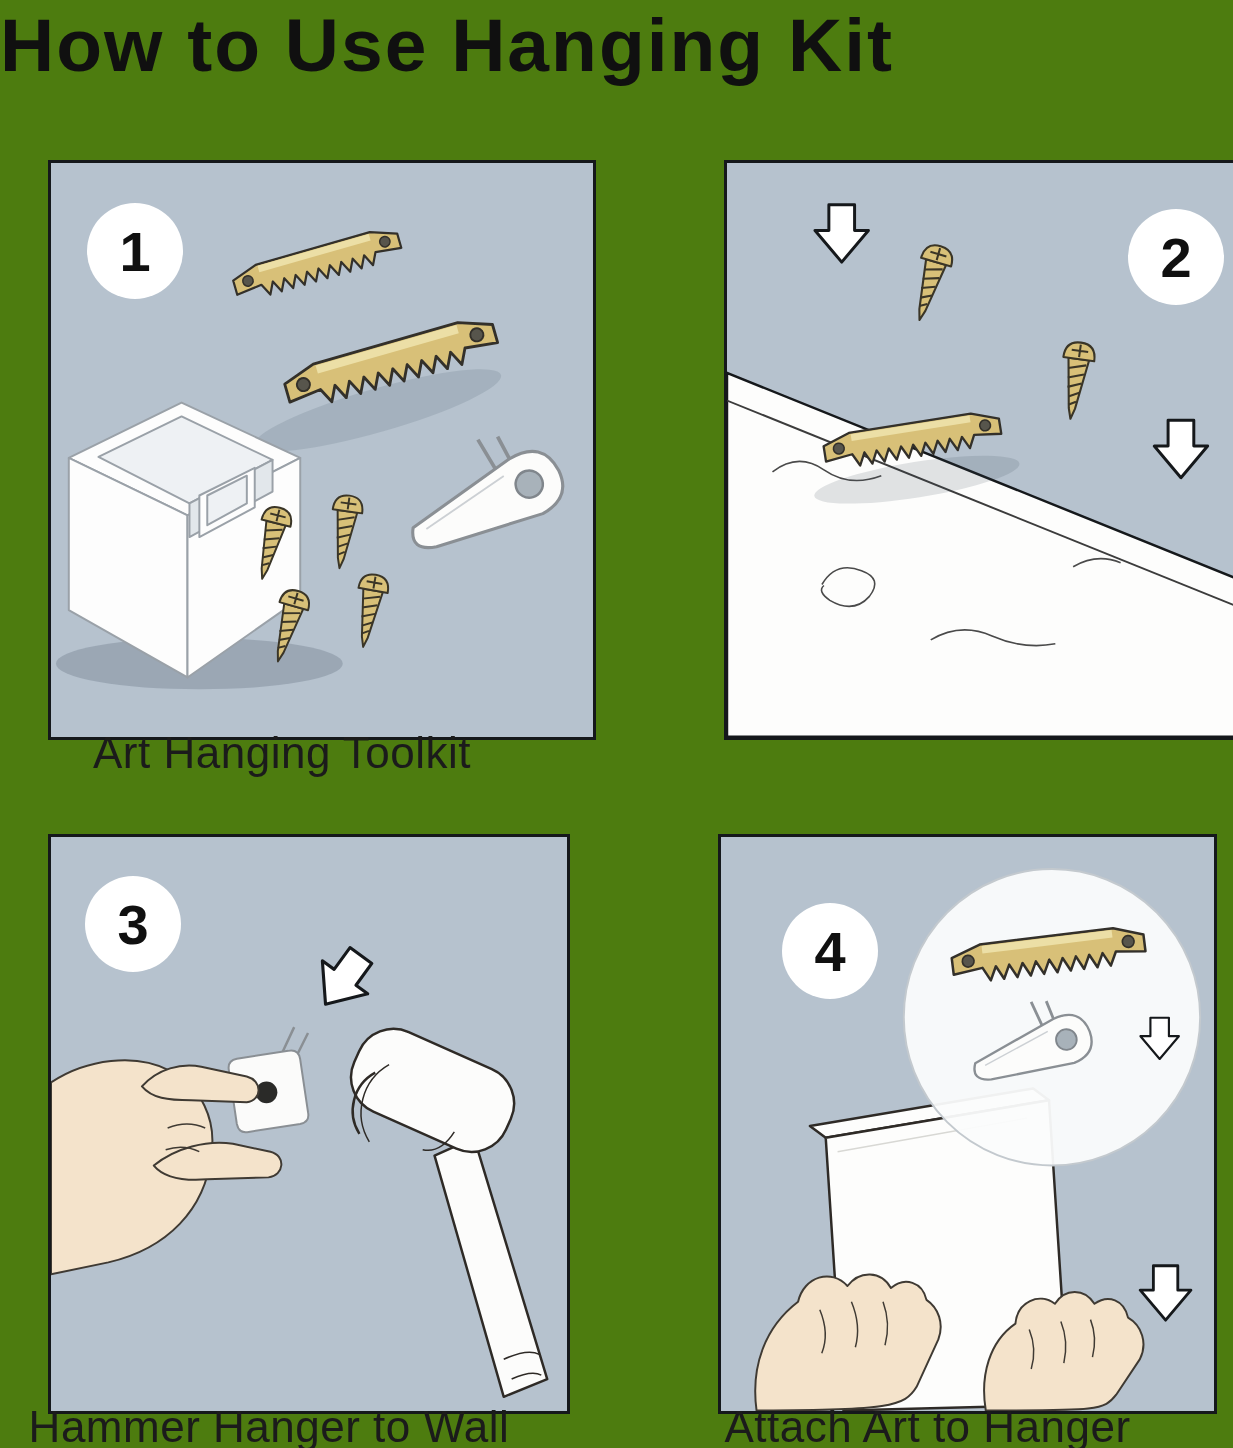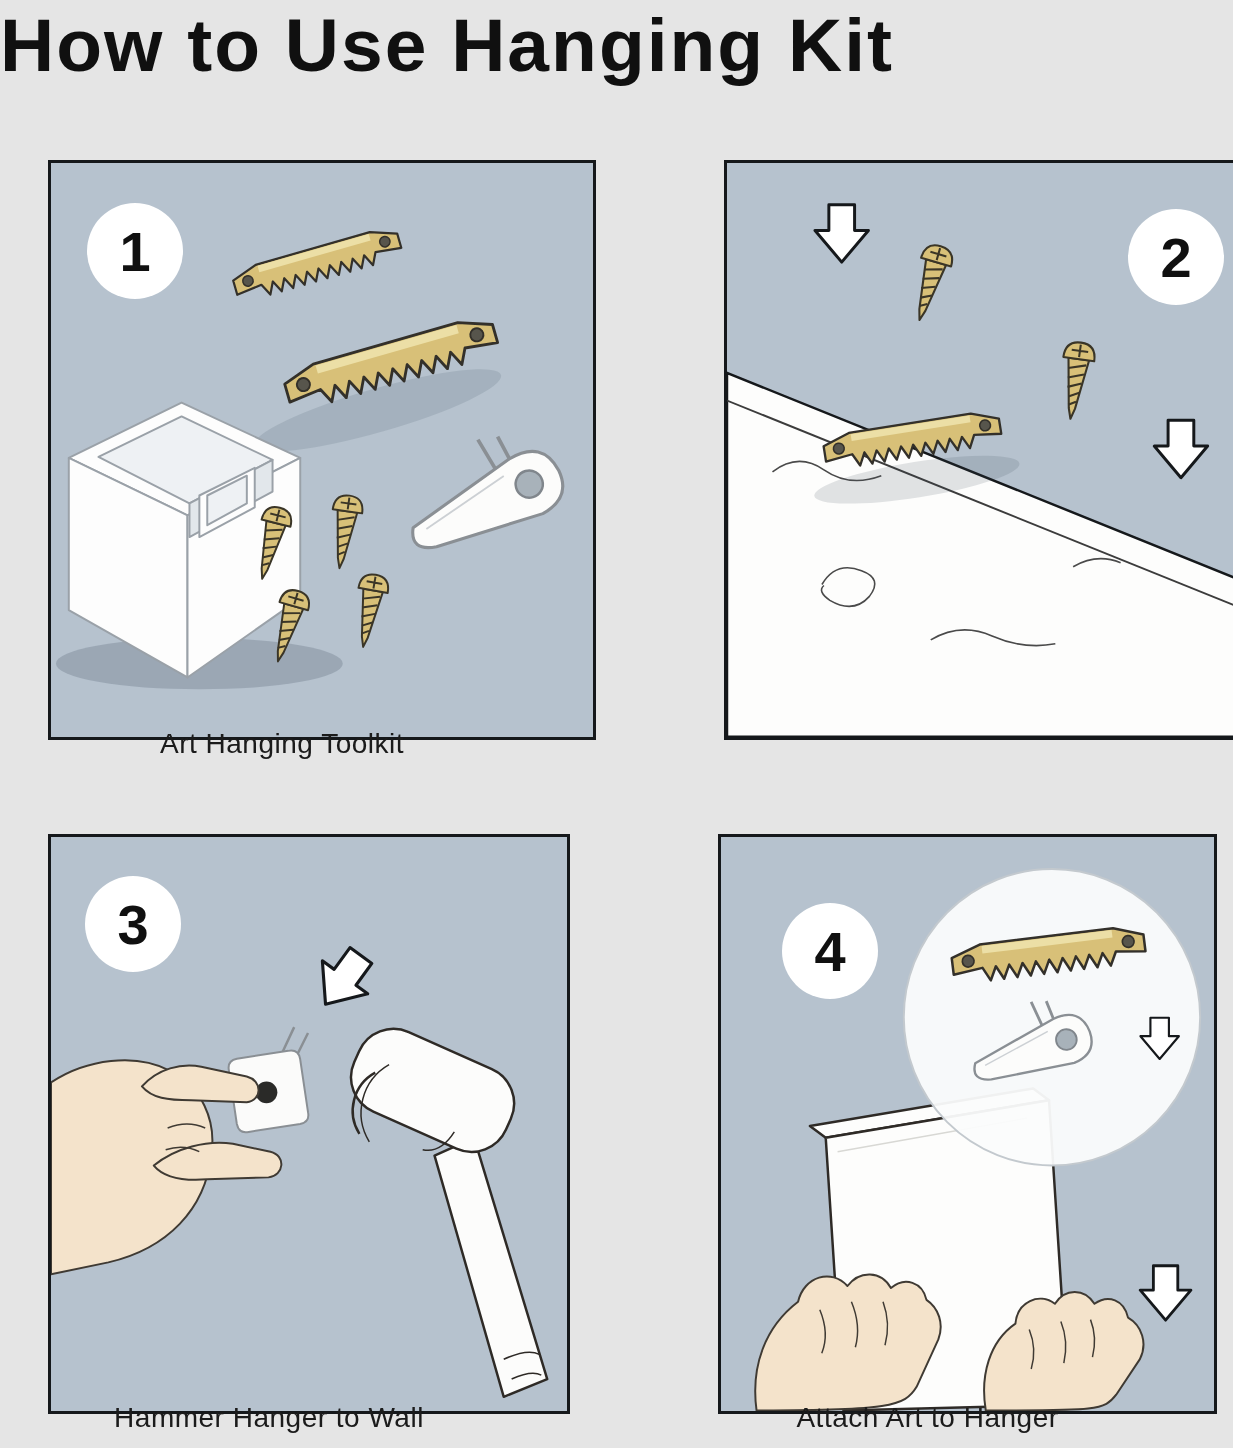--- a/index.html
+++ b/index.html
@@ -1,33 +1,33 @@
 <!DOCTYPE html>
 <html><head>
 <meta charset="utf-8">
 <style>
   html,body{margin:0;padding:0;background:#ffffff;}
-  .sheet{position:relative;width:1233px;height:1448px;background:#e5e5e5;
+  .sheet{position:relative;width:1233px;height:1448px;background:#4d7c0f;
          font-family:"Liberation Sans",sans-serif;overflow:hidden;}
   .page-title{position:absolute;top:0;left:0;width:100%;margin:0;padding-top:2px;
 　        text-align:center;font-size:75px;font-weight:600;letter-spacing:2px;color:#101010;}
   .panel{position:absolute;background:#b6c2ce;border:3px solid #15181b;box-sizing:border-box;}
   .panel svg{position:absolute;left:0;top:0;width:100%;height:100%;}
   #p1{left:8px;top:144px;width:548px;height:580px;}
   #p2{left:684px;top:144px;width:545px;height:580px;}
   #p3{left:8px;top:818px;width:522px;height:580px;}
   #p4{left:678px;top:818px;width:499px;height:580px;}
   .badge{position:absolute;width:96px;height:96px;border-radius:50%;background:#ffffff;
          display:flex;align-items:center;justify-content:center;z-index:2;
          font-size:56px;font-weight:700;color:#101010;}
   #p1 .badge{left:36px;top:40px;}
   #p2 .badge{right:42px;top:46px;}
   #p3 .badge{left:34px;top:39px;}
   #p4 .badge{left:61px;top:66px;}
-  .caption{position:absolute;margin:0;text-align:center;font-size:28px;font-weight:400;
+  .caption{position:absolute;margin:0;text-align:center;font-size:44px;font-weight:400;
            letter-spacing:.5px;color:#1b1b1b;}
   #c1{left:8px;top:728px;width:548px;}
   #c2{left:684px;top:728px;width:545px;}
   #c3{left:8px;top:1402px;width:522px;}
   #c4{left:678px;top:1402px;width:499px;}
 </style>
 </head>
 <body>
 
 <svg width="0" height="0" style="position:absolute" aria-hidden="true">

